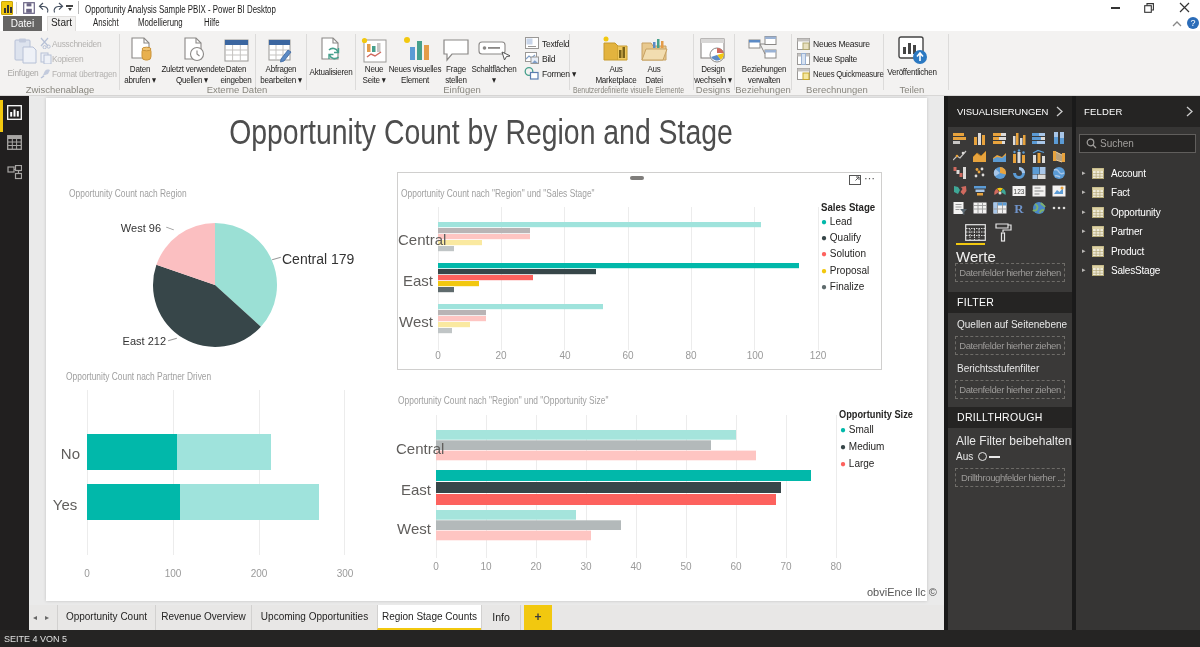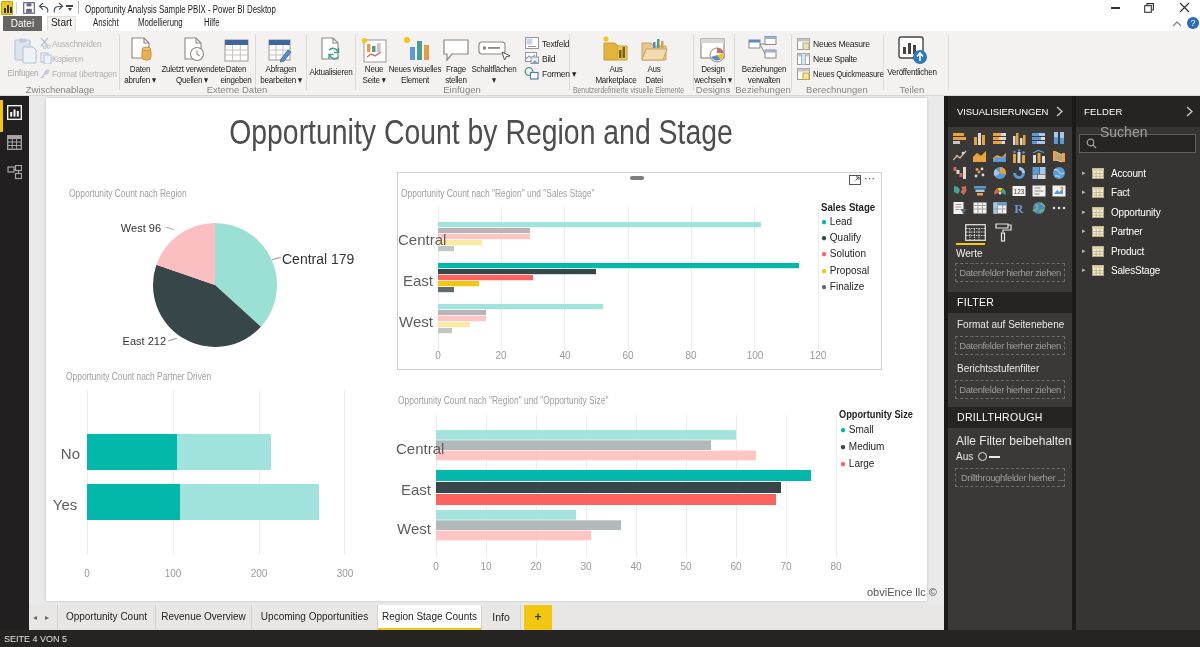--- a/index.html
+++ b/index.html
@@ -574,25 +574,25 @@
   </div>
   <svg class="abs" style="left:17px;top:128px" width="21" height="17" viewBox="0 0 21 17">
       <rect x="0.7" y="0.7" width="19.6" height="15.6" fill="none" stroke="#e6e6e6" stroke-width="1.2"></rect>
       <path d="M1 4.5h19M1 8h19M1 11.5h19M5 5v11M9.5 5v11M14 5v11" stroke="#e6e6e6" stroke-width="0.9" stroke-dasharray="1.5,1"></path>
     </svg>
   <svg class="abs" style="left:46px;top:126px" width="20" height="20" viewBox="0 0 20 20">
       <path d="M2 2h12v4H2zM14 3h3v5h-8v2" fill="none" stroke="#e6e6e6" stroke-width="1.2"></path>
       <rect x="7.5" y="11" width="3" height="8" fill="none" stroke="#e6e6e6" stroke-width="1.2"></rect>
     </svg>
   <div class="abs" style="left:8px;top:147px;width:29px;height:2px;background:#f2c80f"></div>
-  <div class="abs" style="left:8px;top:152px;color:#f3f2f1;font-size:10px">Werte</div>
+  <div class="abs" style="left:8px;top:152px;color:#f3f2f1;font-size:15px">Werte</div>
   <div class="abs" style="left:7px;top:167px;width:110px;height:19px;border:1px dashed #6e6c68;color:#9d9b99;font-size:9.5px;letter-spacing:-0.4px;text-align:center;line-height:18px;white-space:nowrap;overflow:hidden">Datenfelder hierher ziehen</div>
   <div class="abs" style="left:0;top:196px;width:124px;height:21px;background:#252423"></div>
   <div class="abs" style="left:9px;top:200px;color:#fff;font-size:10.5px;letter-spacing:0.3px">FILTER</div>
-  <div class="abs" style="left:9px;top:223px;color:#e8e8e8;font-size:10px">Format auf Seitenebene</div>
+  <div class="abs" style="left:9px;top:223px;color:#e8e8e8;font-size:10px">Quellen auf Seitenebene</div>
   <div class="abs" style="left:7px;top:240px;width:110px;height:19px;border:1px dashed #6e6c68;color:#9d9b99;font-size:9.5px;letter-spacing:-0.4px;text-align:center;line-height:18px;white-space:nowrap;overflow:hidden">Datenfelder hierher ziehen</div>
   <div class="abs" style="left:9px;top:267px;color:#e8e8e8;font-size:10px">Berichtsstufenfilter</div>
   <div class="abs" style="left:7px;top:284px;width:110px;height:19px;border:1px dashed #6e6c68;color:#9d9b99;font-size:9.5px;letter-spacing:-0.4px;text-align:center;line-height:18px;white-space:nowrap;overflow:hidden">Datenfelder hierher ziehen</div>
   <div class="abs" style="left:0;top:311px;width:124px;height:21px;background:#252423"></div>
   <div class="abs" style="left:9px;top:315px;color:#fff;font-size:10.5px;letter-spacing:0.3px">DRILLTHROUGH</div>
   <div class="abs" style="left:8px;top:338px;color:#e8e8e8;font-size:12px">Alle Filter beibehalten</div>
   <div class="abs" style="left:8px;top:355px;color:#e8e8e8;font-size:10px">Aus</div>
   <div class="abs" style="left:30px;top:356px;width:9px;height:9px;border:1.2px solid #e8e8e8;border-radius:50%"></div>
   <div class="abs" style="left:41px;top:360px;width:11px;height:1.6px;background:#e8e8e8"></div>
   <div class="abs" style="left:7px;top:372px;width:110px;height:19px;border:1px dashed #6e6c68;color:#9d9b99;font-size:9.5px;letter-spacing:-0.4px;text-align:center;padding-left:5px;line-height:18px;white-space:nowrap;overflow:hidden">Drillthroughfelder hierher ...</div>
@@ -603,21 +603,21 @@
   <div class="abs" style="left:0;top:0;width:124px;height:31px;background:#252423"></div>
   <div class="abs" style="left:8px;top:10px;color:#fff;font-size:9.5px;letter-spacing:0.2px">FELDER</div>
   <svg class="abs" style="left:110px;top:10px" width="7" height="11" viewBox="0 0 7 11">
       <path d="M1 1l5 4.5L1 10" fill="none" stroke="#ccc" stroke-width="1.3"></path>
     </svg>
   <div class="abs" style="left:3px;top:38px;width:117px;height:19px;background:#262524;border:1px solid #605e5c"></div>
   <svg class="abs" style="left:10px;top:42px" width="11" height="11" viewBox="0 0 11 11">
       <circle cx="4.5" cy="4.5" r="3.3" fill="none" stroke="#a19f9d" stroke-width="1.2"></circle>
       <path d="M7 7l3 3" stroke="#a19f9d" stroke-width="1.2"></path>
     </svg>
-  <div class="abs" style="left:24px;top:28px;color:#a19f9d;font-size:14px">Suchen</div>
+  <div class="abs" style="left:24px;top:42px;color:#a19f9d;font-size:10px">Suchen</div>
   <div class="abs frow" style="top:70px">
       <span class="tri">▸</span>
       <svg class="ticn" width="12" height="11" viewBox="0 0 12 11">
         <rect x="0.5" y="0.5" width="11" height="10" fill="#f0ecdc" stroke="#b3a875"></rect>
         <rect x="0.5" y="0.5" width="11" height="2.6" fill="#ddd2a6"></rect>
         <path d="M4.2 3v8M7.9 3v8M0.5 5.6h11M0.5 8.2h11" stroke="#b3a875" stroke-width="0.7"></path>
       </svg>
       <span class="ftxt">Account</span>
     </div>
   <div class="abs frow" style="top:89px">

